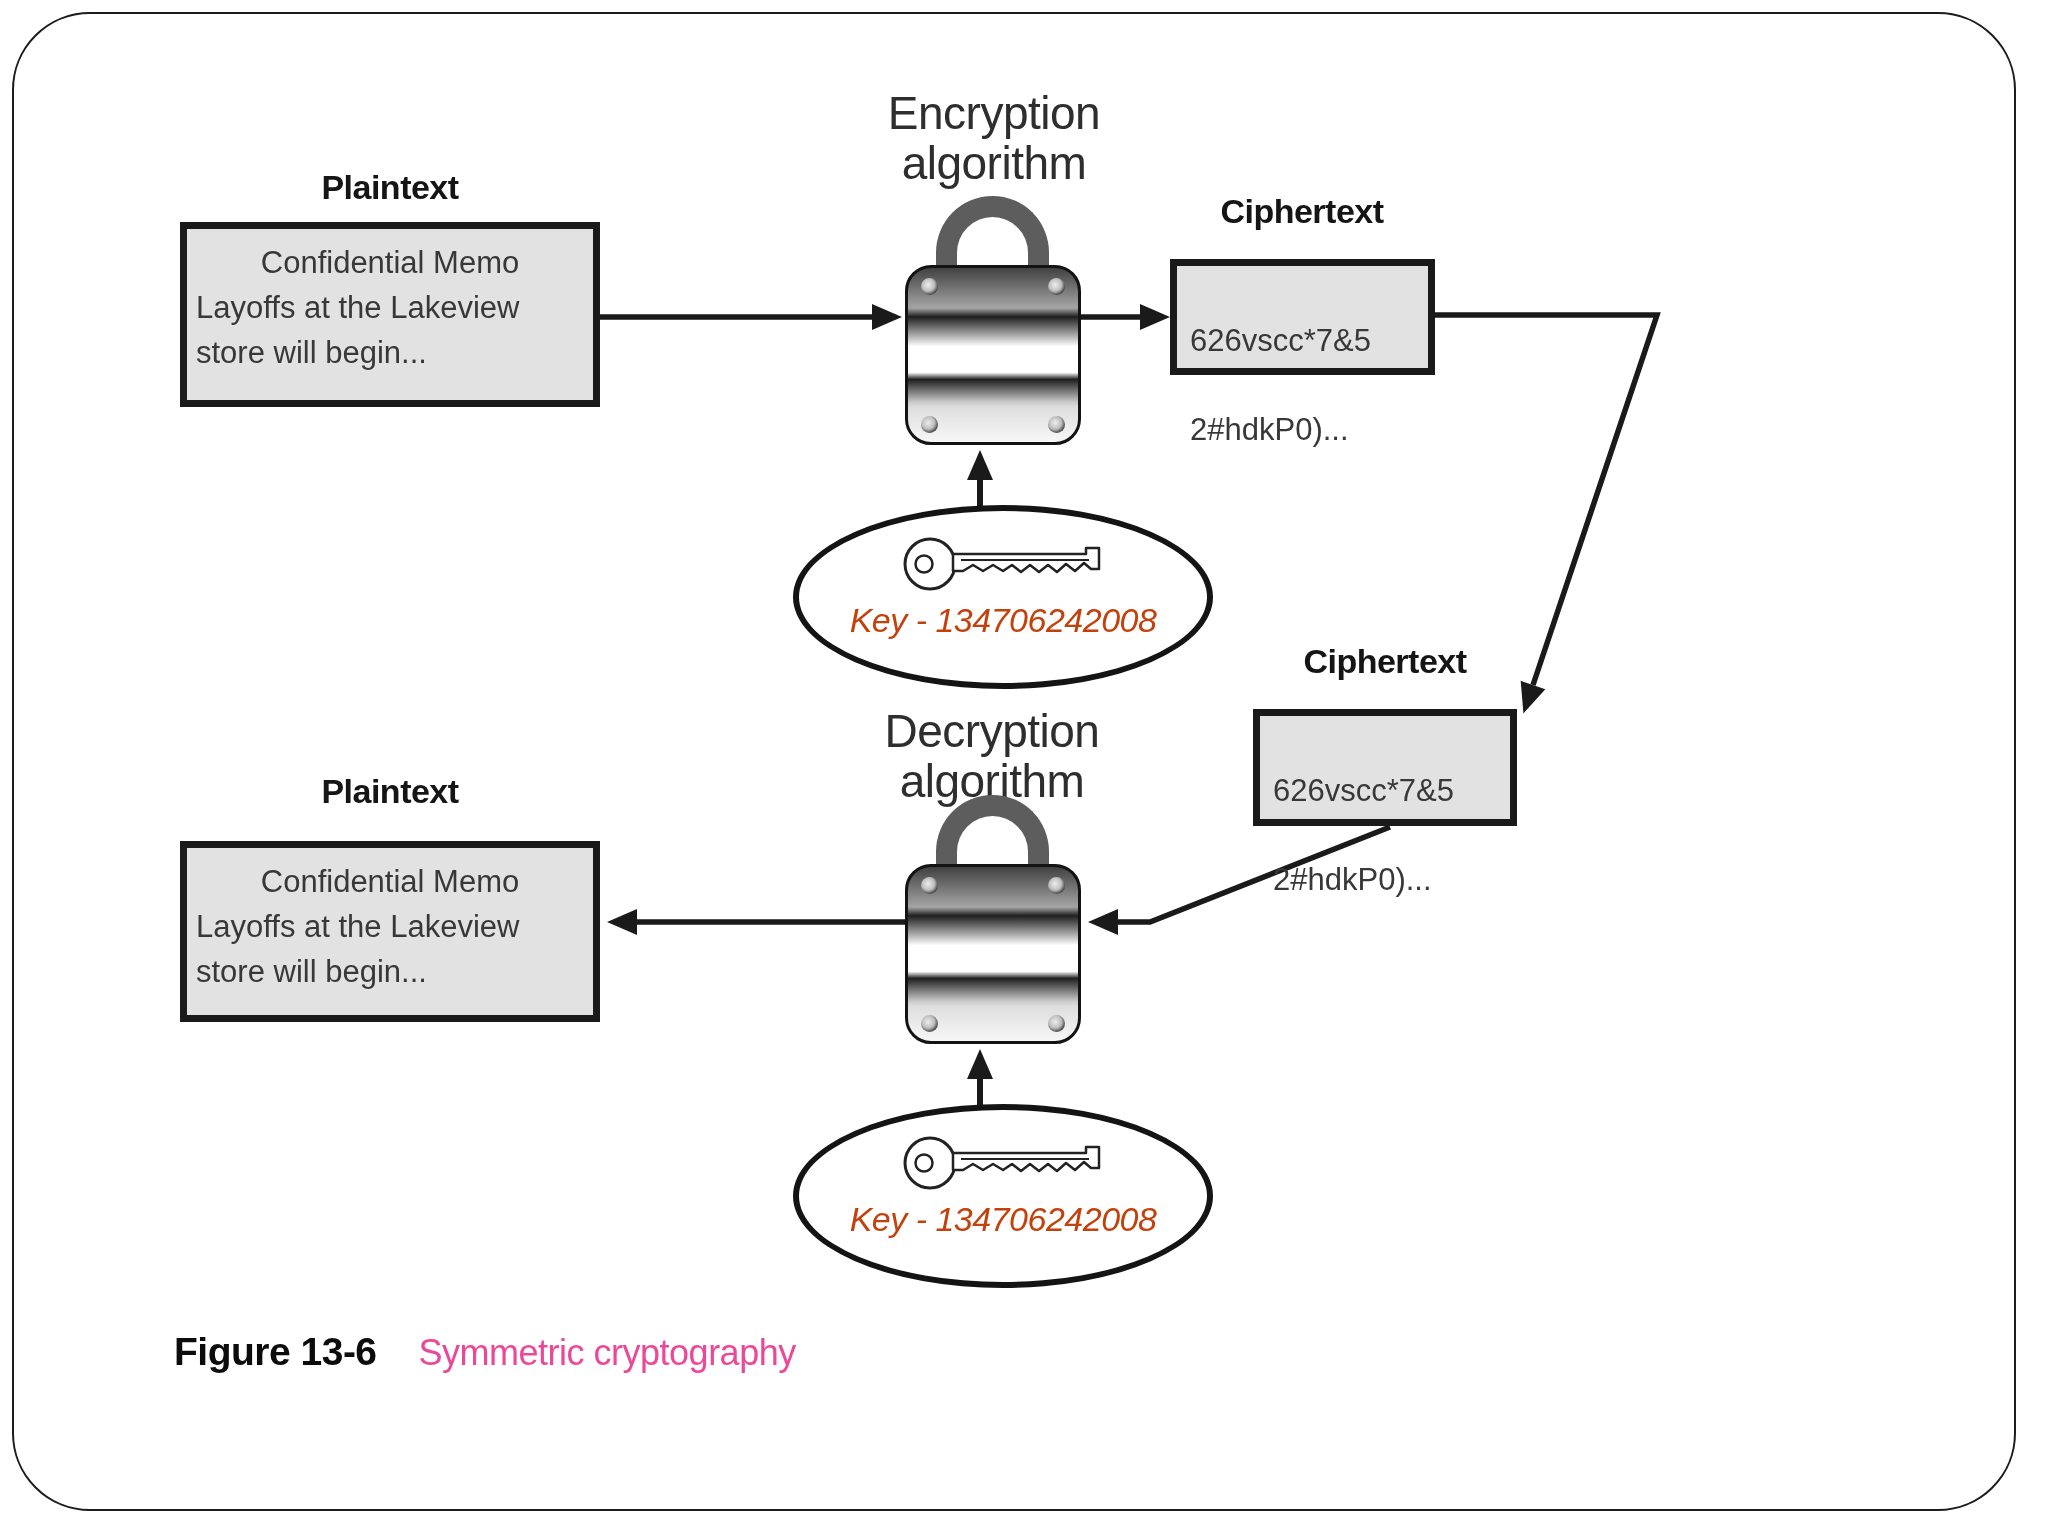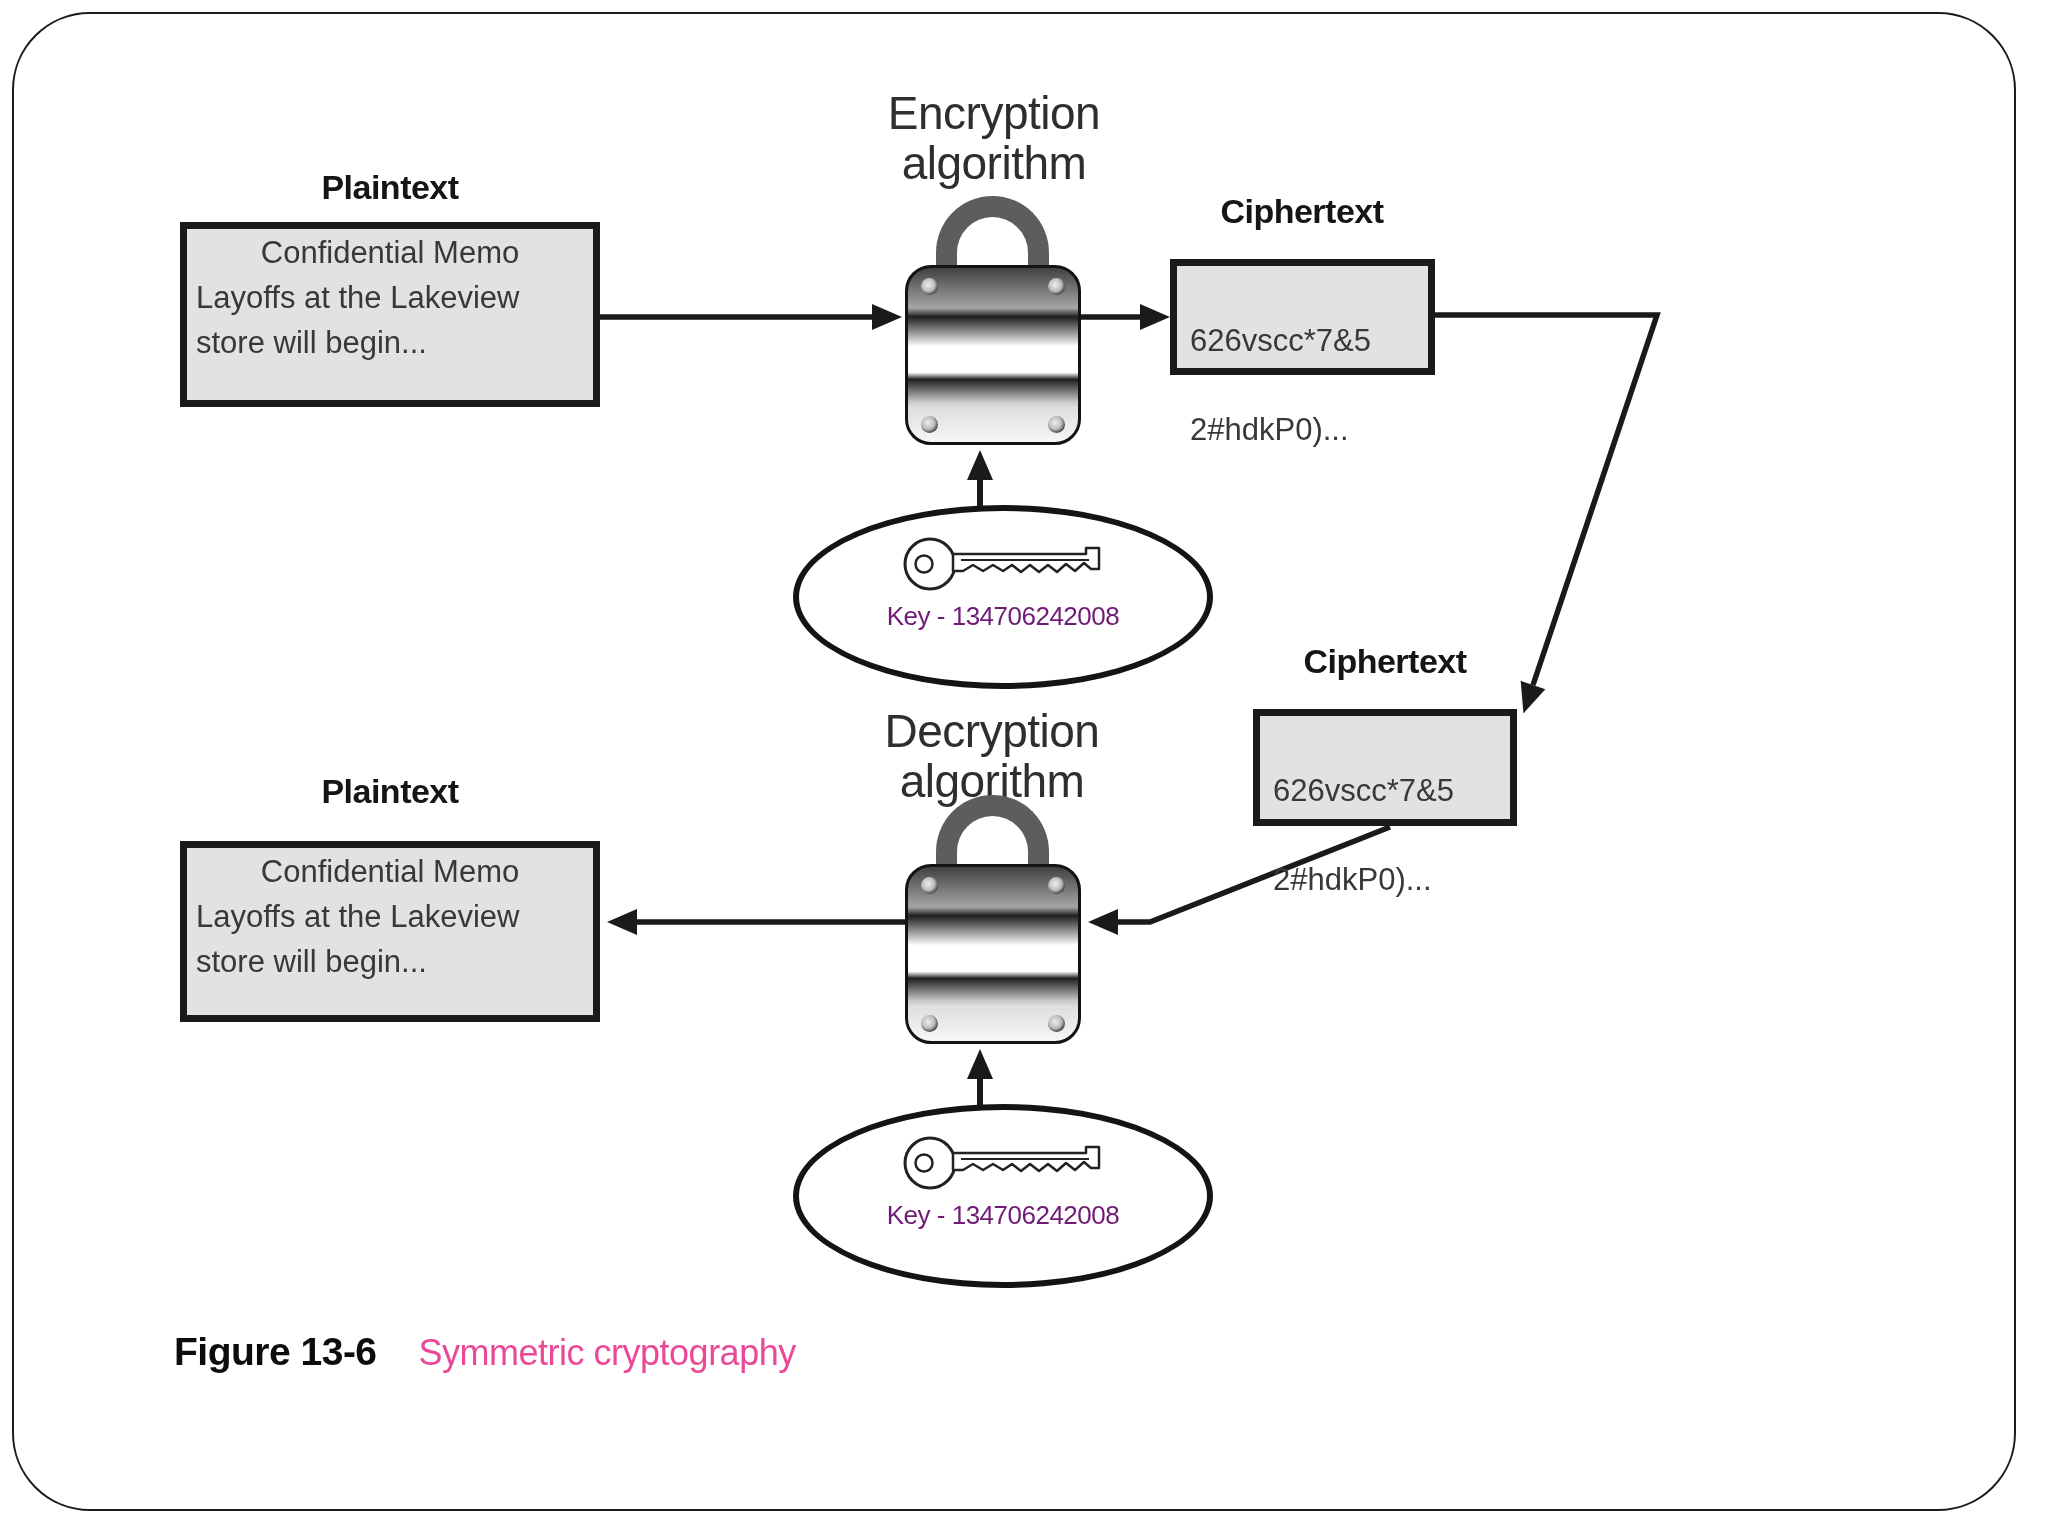--- a/index.html
+++ b/index.html
@@ -27,34 +27,34 @@
   .plain-label{
     position:absolute;font-weight:400;font-size:46px;color:#2e2e2e;
     letter-spacing:-0.5px;line-height:50px;
   }
 
   .databox{
     position:absolute;background:#e2e2e2;border:7px solid #1a1a1a;
     box-sizing:border-box;color:#383838;
   }
   .databox .bx-line{display:block;font-size:31px;line-height:45px;white-space:nowrap;}
-  .pt-box{padding-top:1px;}
+  .pt-box{padding-top:11px;}
   .pt-box .l1{text-align:center;}
   .pt-box .l2,.pt-box .l3{padding-left:9px;text-align:left;}
   .ct-box{padding-top:10px;}
   .ct-box .bx-line{padding-left:13px;line-height:49px;margin-top:40px;}
 
   .key-ellipse{
     position:absolute;width:420px;height:184px;border:6px solid #141414;
     border-radius:50%;background:#fff;box-sizing:border-box;
     display:flex;flex-direction:column;align-items:center;
   }
   .key-ellipse .key-svg{margin-top:14px;width:238px;height:78px;}
   .key-ellipse .key-text{
-    font-size:26px;color:#701a75;letter-spacing:-0.5px;margin-top:-2px;white-space:nowrap;
+    font-size:34px;color:#c2410c;letter-spacing:-0.5px;margin-top:-2px;white-space:nowrap;font-style:italic;
   }
 
   .padlock{position:absolute;width:176px;height:249px;}
   .padlock .shackle{
     position:absolute;left:31px;top:0;width:113px;height:88px;
     border:21px solid #5d5d5d;border-bottom:none;
     border-radius:58px 58px 0 0;box-sizing:border-box;
     background:transparent;
   }
   .padlock .lock-body{

